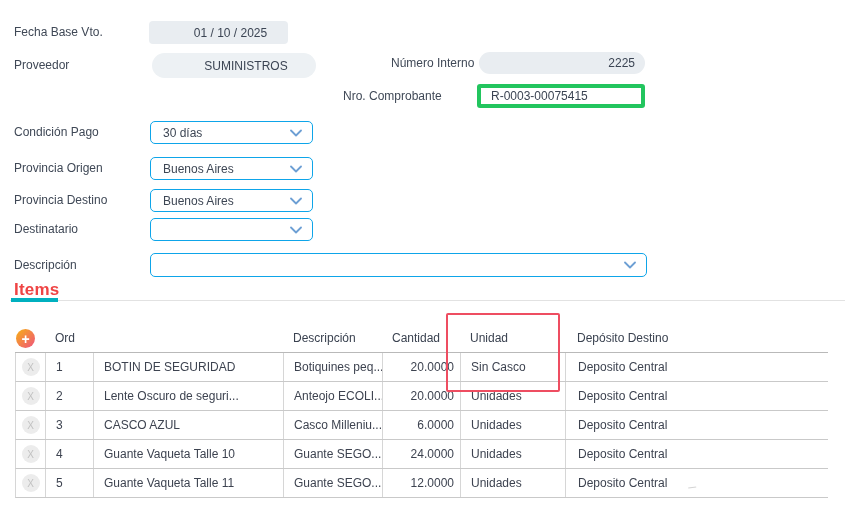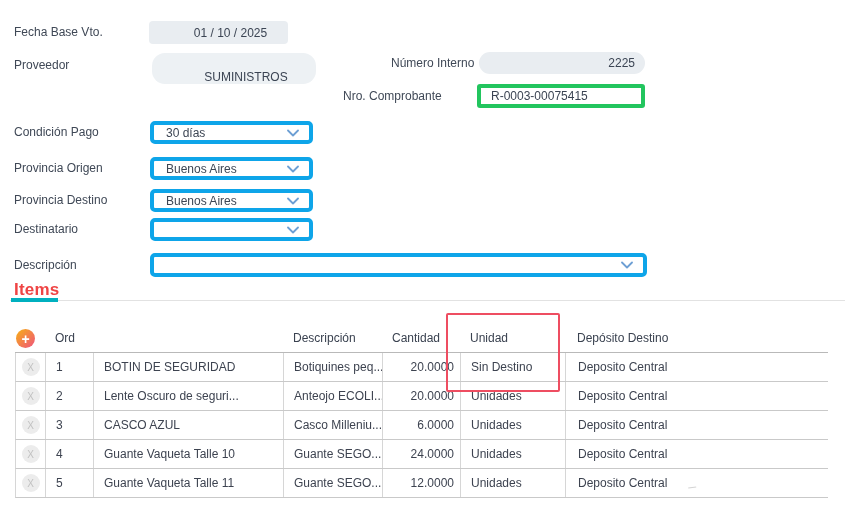--- a/index.html
+++ b/index.html
@@ -11,21 +11,21 @@
   .field{position:absolute;display:flex;align-items:center;box-sizing:border-box;font-size:12px;color:#3b4453;padding-left:24px;}
   .gray{background:#e9edf1;border-radius:4px;}
   .pill{background:#edf1f4;border-radius:13px;}
   .center{justify-content:center;}
   .right{justify-content:flex-end;padding-right:10px;}
   .txtinput{
     position:absolute;box-sizing:border-box;border:4px solid #22c55e;border-radius:3px;
     font-family:"Liberation Sans",sans-serif;font-size:12px;color:#3b4453;padding:0 0 0 10px;background:#fff;outline:none;
   }
   .dd{
-    position:absolute;box-sizing:border-box;background:#fff;border:4px solid #0ea5e9;border-radius:5px;
+    position:absolute;box-sizing:border-box;background:#fff;border:1px solid #0ea5e9;border-radius:5px;
     display:flex;align-items:center;padding-left:12px;cursor:pointer;
   }
   .dd .chev{position:absolute;right:10px;top:50%;transform:translateY(-50%);display:flex;}
   .tab{position:absolute;left:14px;top:280px;font-size:17px;font-weight:700;color:#ef4444;letter-spacing:.2px;}
   .tabbar{position:absolute;left:11px;top:298px;width:47px;height:4px;background:#00b0bf;z-index:2;}
   .divider{position:absolute;left:10px;top:300px;width:835px;height:1px;background:#e2e2e2;}
   .addbtn{
     position:absolute;left:16px;top:329px;width:19px;height:19px;border-radius:50%;
     background:linear-gradient(135deg,#f6a71e 10%,#f05c74 90%);color:#fff;font-size:14px;font-weight:bold;
     display:flex;align-items:center;justify-content:center;cursor:pointer;line-height:1;
@@ -64,21 +64,21 @@
 <body>
 
 <div class="canvas">
 
   <div class="lbl" style="left:14px;top:21px;line-height:23px;">Fecha Base Vto.</div>
   <div class="field gray center" style="left:149px;top:21px;width:139px;height:23px;">
     <span>01 / 10 / 2025</span>
   </div>
 
   <div class="lbl" style="left:14px;top:53px;line-height:25px;">Proveedor</div>
-  <div class="field pill center" style="left:152px;top:53px;width:164px;height:31px;align-items:flex-end;">
+  <div class="field pill center" style="left:152px;top:53px;width:164px;height:25px;">
     <span>SUMINISTROS</span>
   </div>
 
   <div class="lbl" style="left:343px;top:52px;line-height:22px;margin-left:48px;">Número Interno</div>
   <div class="field gray right" style="left:479px;top:52px;width:166px;height:22px;border-radius:11px;">
     <span>2225</span>
   </div>
 
   <div class="lbl" style="left:343px;top:84px;line-height:24px;">Nro. Comprobante</div>
   <input class="txtinput" style="left: 477px; top: 84px; width: 168px; height: 24px;" value="R-0003-00075415">
@@ -151,21 +151,21 @@
   <div class="row" style="top:353px;">
     <div class="cell c-x">
         <div class="xbtn">
           <span>X</span>
         </div>
       </div>
     <div class="cell c-ord">1</div>
     <div class="cell c-prod">BOTIN DE SEGURIDAD</div>
     <div class="cell c-desc">Botiquines peq...</div>
     <div class="cell c-cant">20.0000</div>
-    <div class="cell c-uni">Sin Destino</div>
+    <div class="cell c-uni">Sin Casco</div>
     <div class="cell c-dep">Deposito Central</div>
   </div>
 
   <div class="row" style="top:382px;">
     <div class="cell c-x">
         <div class="xbtn">
           <span>X</span>
         </div>
       </div>
     <div class="cell c-ord">2</div>

